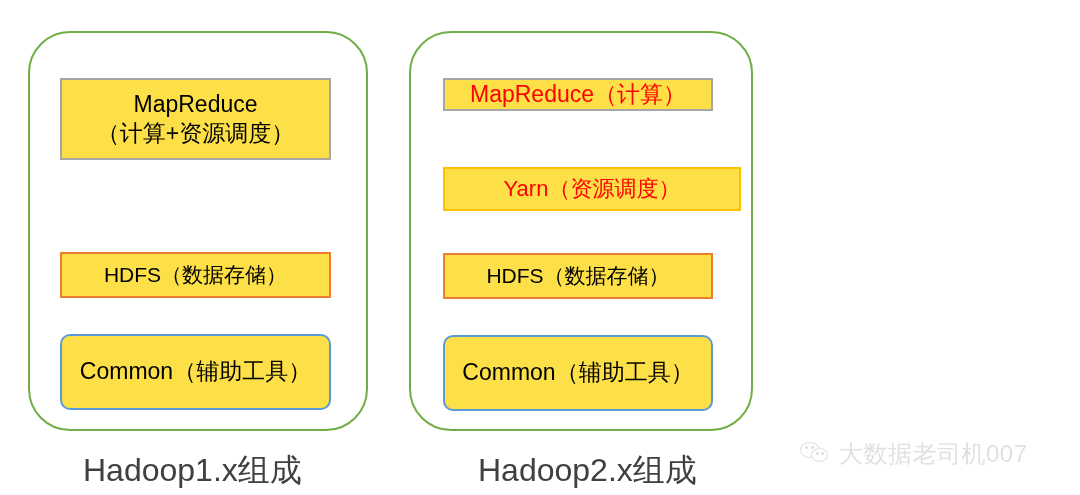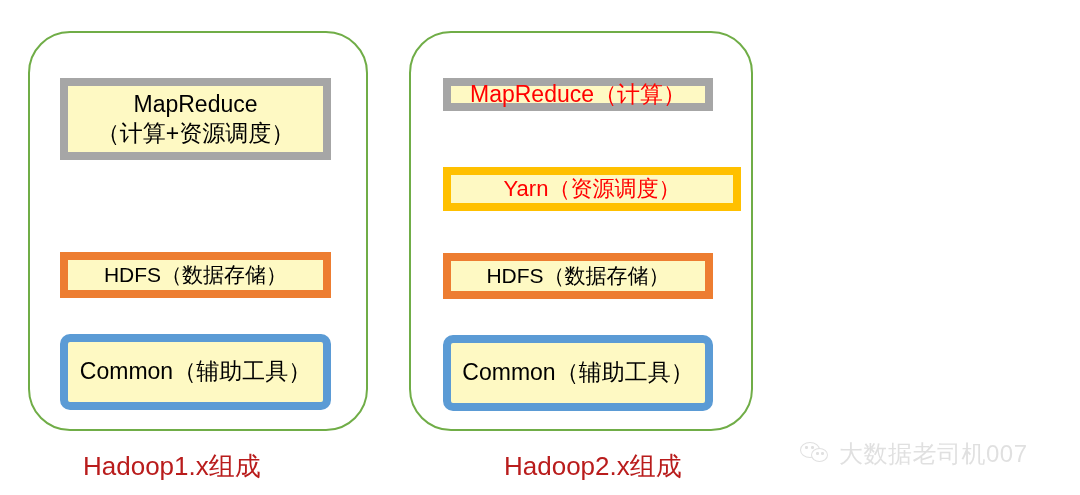--- a/index.html
+++ b/index.html
@@ -39,22 +39,22 @@
     left: 409px;
     top: 31px;
     width: 344px;
     height: 400px;
   }
 
   
   .comp-box {
     position: absolute;
     box-sizing: border-box;
-    background: #fef9c3;
-    border: 8px solid #a3a3a3;
+    background: #fde047;
+    border: 2px solid #a3a3a3;
     display: flex;
     align-items: center;
     justify-content: center;
     text-align: center;
     color: #000000;
     line-height: 1.28;
   }
   .comp-box .comp-label {
     display: block;
     padding: 0 6px;
@@ -99,27 +99,27 @@
     font-size: 21px;
   }
   #box-common2 {
     left: 443px; top: 335px; width: 270px; height: 76px;
     font-size: 23px;
   }
 
   
   .caption {
     position: absolute;
-    color: #b91c1c;
-    font-size: 26px;
+    color: #404040;
+    font-size: 32px;
     font-family: "Liberation Sans", sans-serif;
     white-space: nowrap;
   }
   #caption-hadoop1 { left: 83px;  top: 449px; }
-  #caption-hadoop2 { left: 504px; top: 449px; }
+  #caption-hadoop2 { left: 478px; top: 449px; }
 
   
   #explanation {
     position: absolute;
     left: 797px;
     top: 73px;
     width: 262px;
     font-family: "Liberation Serif", serif;
     font-size: 21.5px;
     line-height: 44px;

